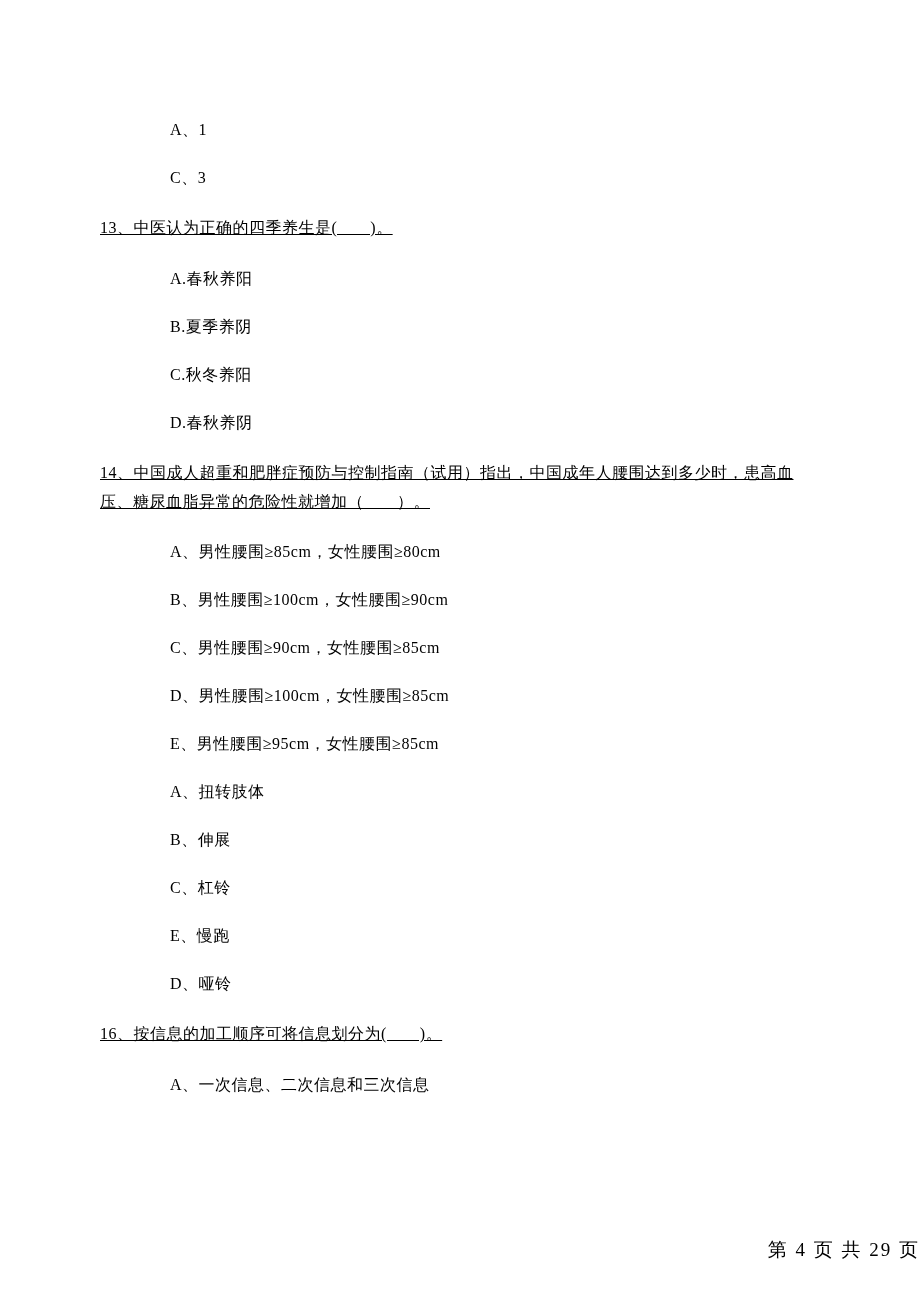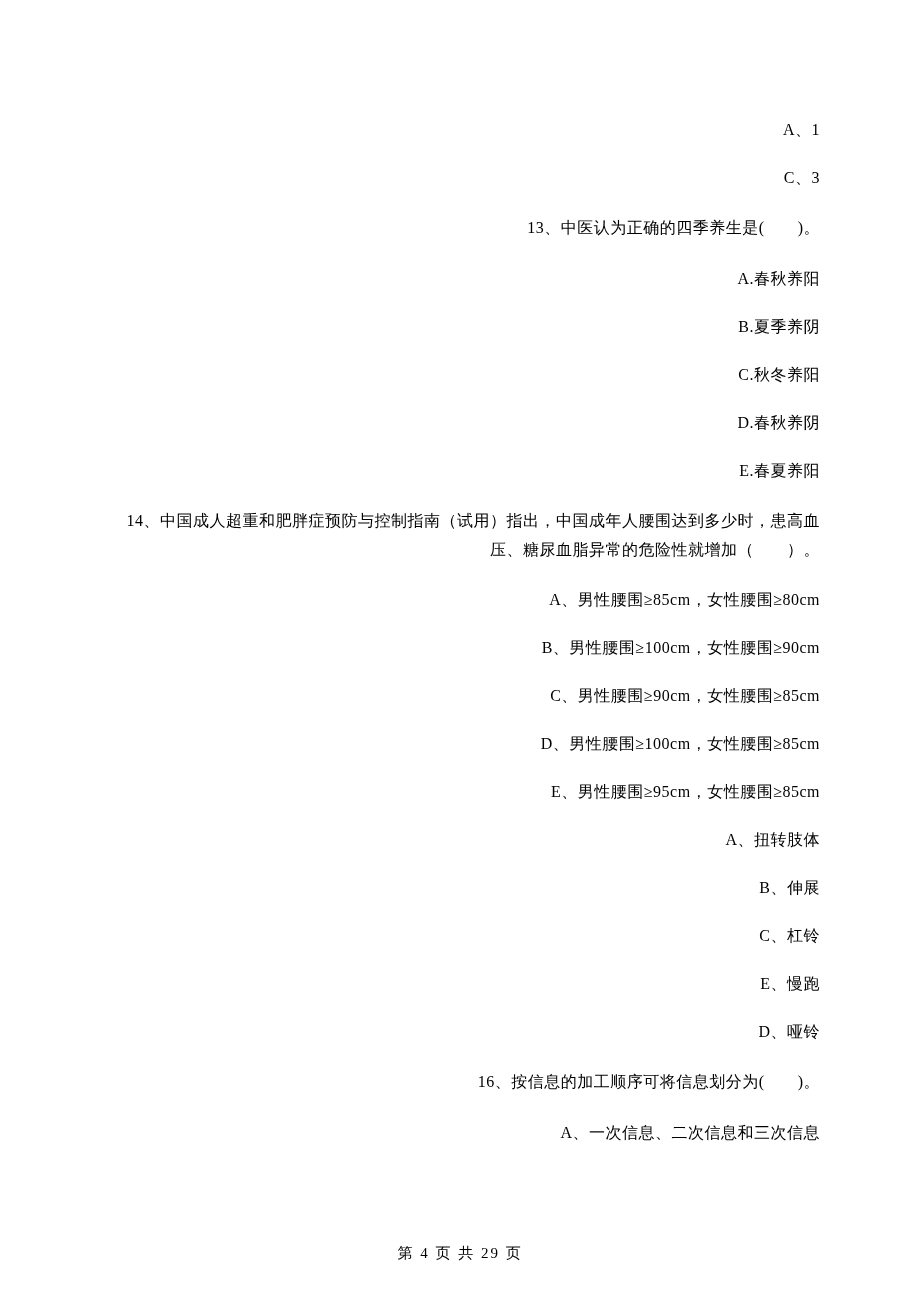--- a/index.html
+++ b/index.html
@@ -1,19 +1,18 @@
 <!DOCTYPE html>
 <html><head>
   <meta charset="utf-8">
   <style>
     * {
       margin: 0;
       padding: 0;
       box-sizing: border-box;
-      text-align: right;
     }
     body {
       width: 920px;
       height: 1302px;
       background: #ffffff;
       font-family: "SimSun", "宋体", serif;
       font-size: 16px;
       color: #000000;
       position: relative;
       line-height: 1.5;
@@ -23,45 +22,45 @@
     }
     .option-line {
       padding-left: 70px;
       margin-bottom: 24px;
       letter-spacing: 0.5px;
     }
     .question-line {
       margin-bottom: 24px;
       letter-spacing: 0.5px;
       line-height: 1.8;
+      text-decoration: underline;
     }
     .page-footer {
       position: absolute;
       bottom: 38px;
       left: 0;
       right: 0;
-      text-align: center;
-      font-size: 15px;
+      text-align: right;
+      font-size: 19px;
       letter-spacing: 2px;
     }
   </style>
 </head>
 <body>
 
 <div class="page-content">
 
   <div class="option-line">A、1</div>
   <div class="option-line">C、3</div>
 
   <div class="question-line">13、中医认为正确的四季养生是(　　)。</div>
   <div class="option-line">A.春秋养阳</div>
   <div class="option-line">B.夏季养阴</div>
   <div class="option-line">C.秋冬养阳</div>
   <div class="option-line">D.春秋养阴</div>
-  <div class="option-line">E.春夏养阳</div>
 
   <div class="question-line">14、中国成人超重和肥胖症预防与控制指南（试用）指出，中国成年人腰围达到多少时，患高血压、糖尿血脂异常的危险性就增加（　　）。</div>
   <div class="option-line">A、男性腰围≥85cm，女性腰围≥80cm</div>
   <div class="option-line">B、男性腰围≥100cm，女性腰围≥90cm</div>
   <div class="option-line">C、男性腰围≥90cm，女性腰围≥85cm</div>
   <div class="option-line">D、男性腰围≥100cm，女性腰围≥85cm</div>
   <div class="option-line">E、男性腰围≥95cm，女性腰围≥85cm</div>
 
   <div class="option-line">A、扭转肢体</div>
   <div class="option-line">B、伸展</div>

